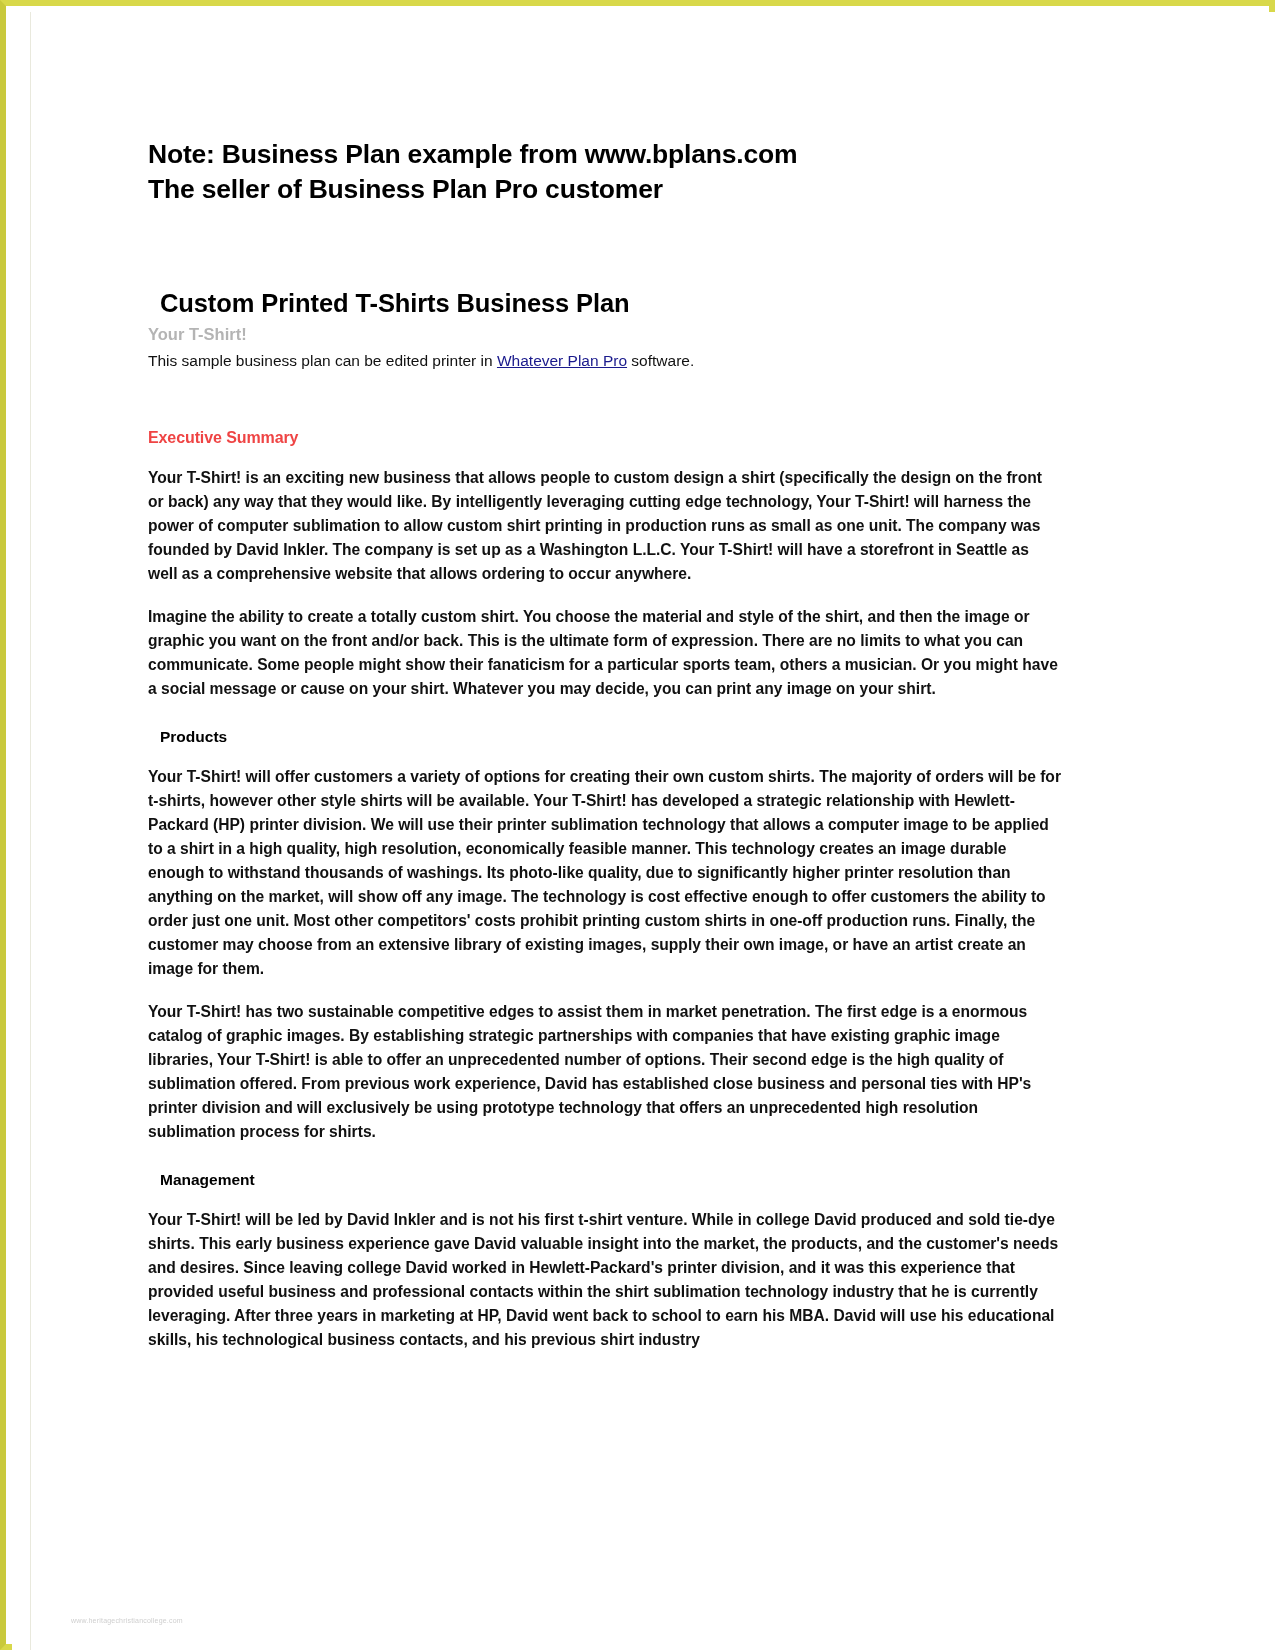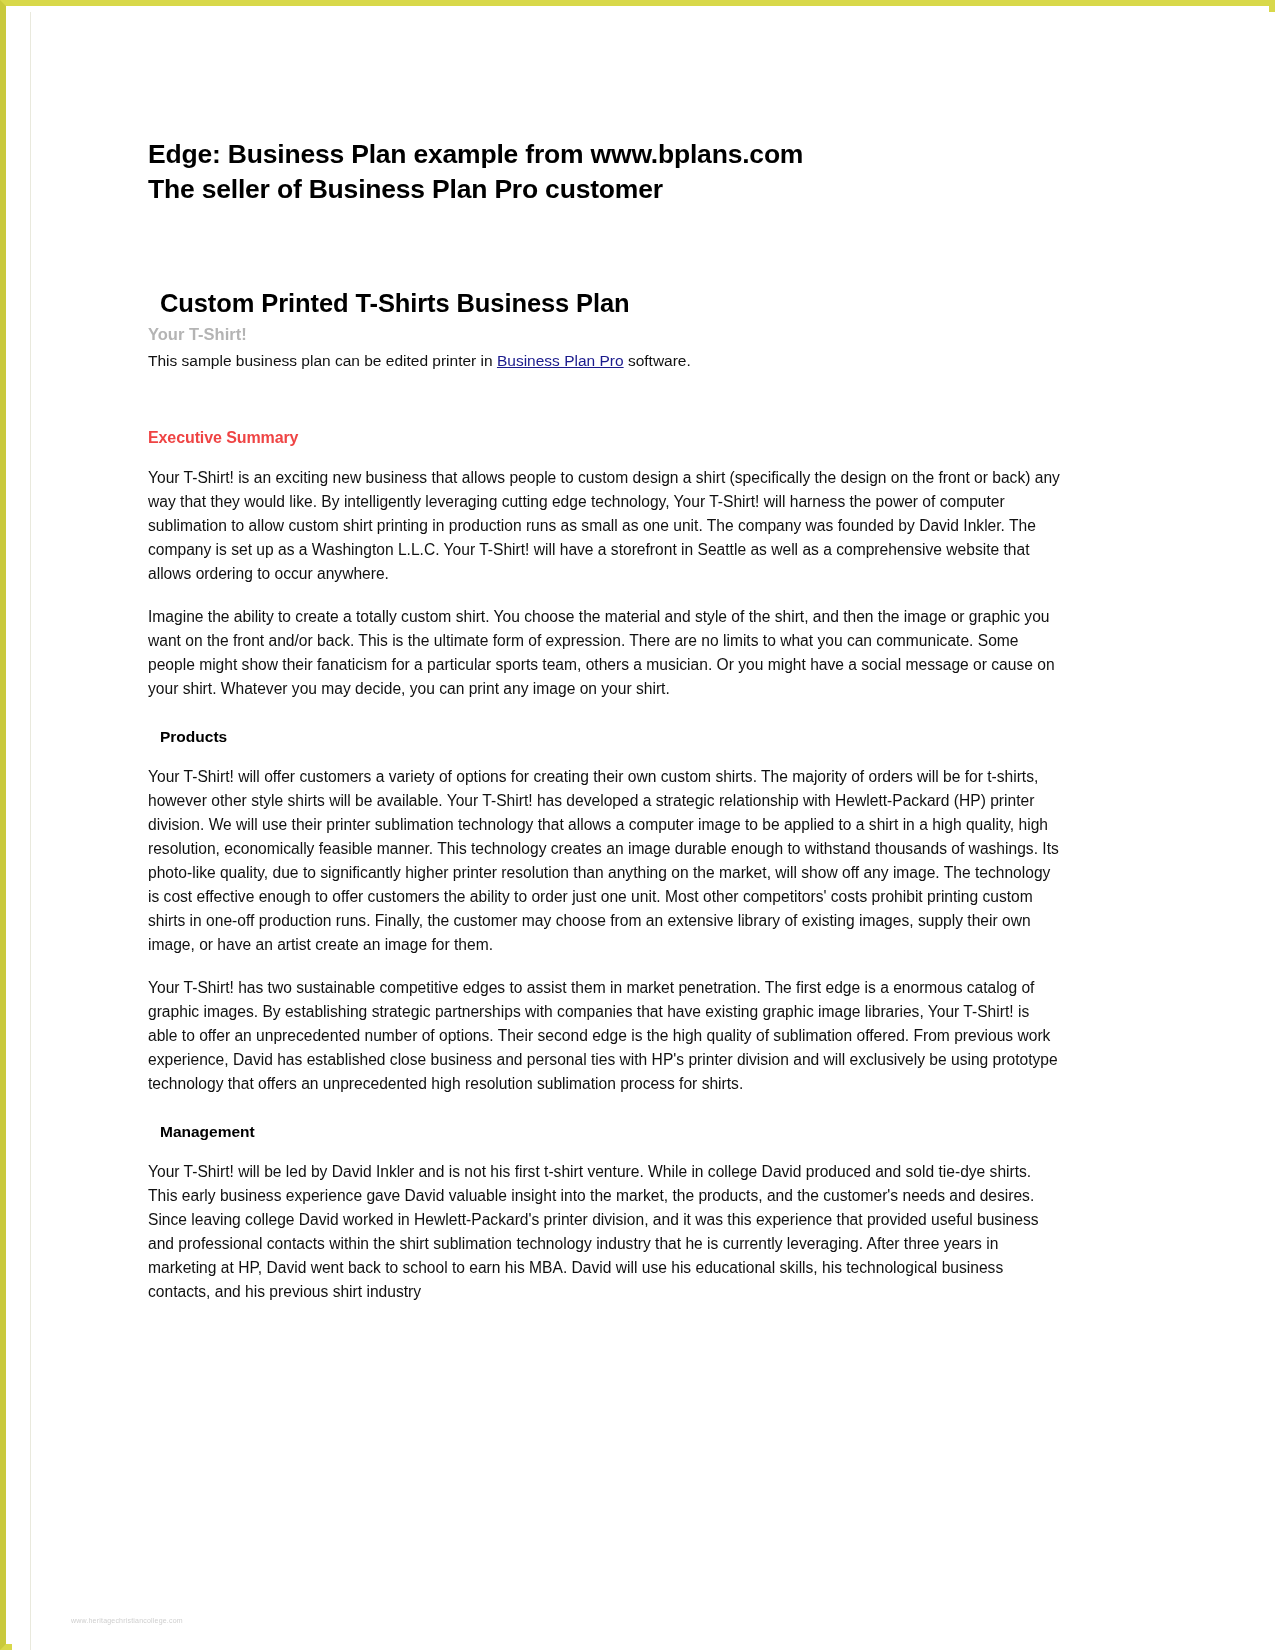--- a/index.html
+++ b/index.html
@@ -98,20 +98,21 @@
     font-size: 15.5px;
     font-weight: bold;
     color: #000000;
   }
   p.body {
     margin: 19px 0 0 0;
     font-size: 15.6px;
     line-height: 1.54;
     color: #111111;
     text-align: left;
+    font-weight: bold;
   }
   .watermark {
     position: absolute;
     left: 40px;
     bottom: 26px;
     font-size: 7px;
     color: #cfcfcf;
     letter-spacing: 0.2px;
     font-family: "Liberation Sans", sans-serif;
     white-space: nowrap;
@@ -120,28 +121,28 @@
 </head>
 <body>
 
 <div class="page-frame">
   <div class="left-band"></div>
   <div class="sheet">
 
     <div class="content">
 
       <div class="note-block">
-        <span>Edge: Business Plan example from www.bplans.com</span>
+        <span>Note: Business Plan example from www.bplans.com</span>
         <span class="line2">The seller of Business Plan Pro customer</span>
       </div>
 
       <div class="doc-title">Custom Printed T-Shirts Business Plan</div>
       <div class="doc-subtitle">Your T-Shirt!</div>
       <div class="doc-lede">
-        <span>This sample business plan can be edited printer in </span><a href="#">Business Plan Pro</a><span> software.</span>
+        <span>This sample business plan can be edited printer in </span><a href="#">Whatever Plan Pro</a><span> software.</span>
       </div>
 
       <h2 class="section">Executive Summary</h2>
       <p class="body">Your T-Shirt! is an exciting new business that allows people to custom design a shirt (specifically the design on the front or back) any way that they would like. By intelligently leveraging cutting edge technology, Your T-Shirt! will harness the power of computer sublimation to allow custom shirt printing in production runs as small as one unit. The company was founded by David Inkler. The company is set up as a Washington L.L.C. Your T-Shirt! will have a storefront in Seattle as well as a comprehensive website that allows ordering to occur anywhere.</p>
       <p class="body">Imagine the ability to create a totally custom shirt. You choose the material and style of the shirt, and then the image or graphic you want on the front and/or back. This is the ultimate form of expression. There are no limits to what you can communicate. Some people might show their fanaticism for a particular sports team, others a musician. Or you might have a social message or cause on your shirt. Whatever you may decide, you can print any image on your shirt.</p>
 
       <h3 class="subsection">Products</h3>
       <p class="body">Your T-Shirt! will offer customers a variety of options for creating their own custom shirts. The majority of orders will be for t-shirts, however other style shirts will be available. Your T-Shirt! has developed a strategic relationship with Hewlett-Packard (HP) printer division. We will use their printer sublimation technology that allows a computer image to be applied to a shirt in a high quality, high resolution, economically feasible manner. This technology creates an image durable enough to withstand thousands of washings. Its photo-like quality, due to significantly higher printer resolution than anything on the market, will show off any image. The technology is cost effective enough to offer customers the ability to order just one unit. Most other competitors' costs prohibit printing custom shirts in one-off production runs. Finally, the customer may choose from an extensive library of existing images, supply their own image, or have an artist create an image for them.</p>
 
       <p class="body">Your T-Shirt! has two sustainable competitive edges to assist them in market penetration. The first edge is a enormous catalog of graphic images. By establishing strategic partnerships with companies that have existing graphic image libraries, Your T-Shirt! is able to offer an unprecedented number of options. Their second edge is the high quality of sublimation offered. From previous work experience, David has established close business and personal ties with HP's printer division and will exclusively be using prototype technology that offers an unprecedented high resolution sublimation process for shirts.</p>

